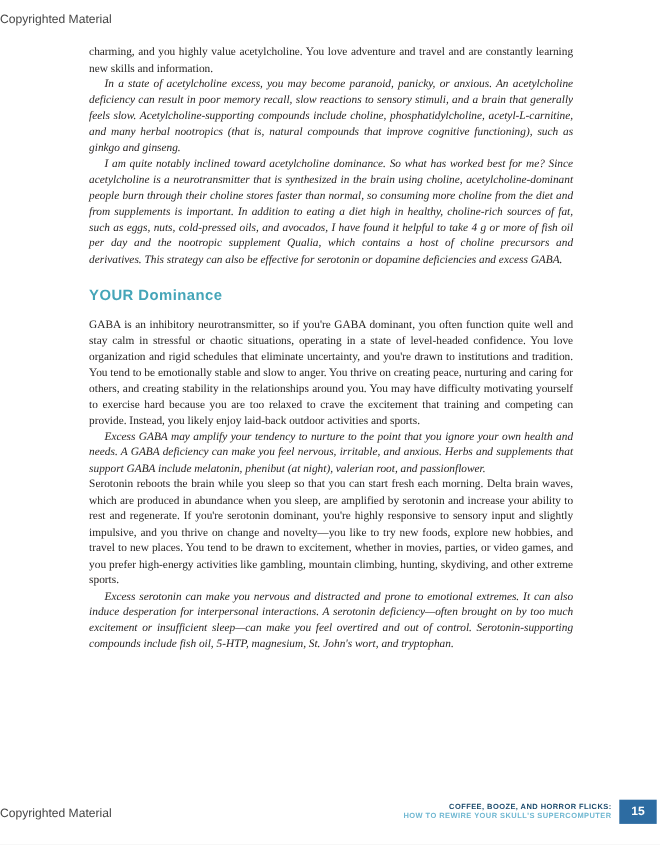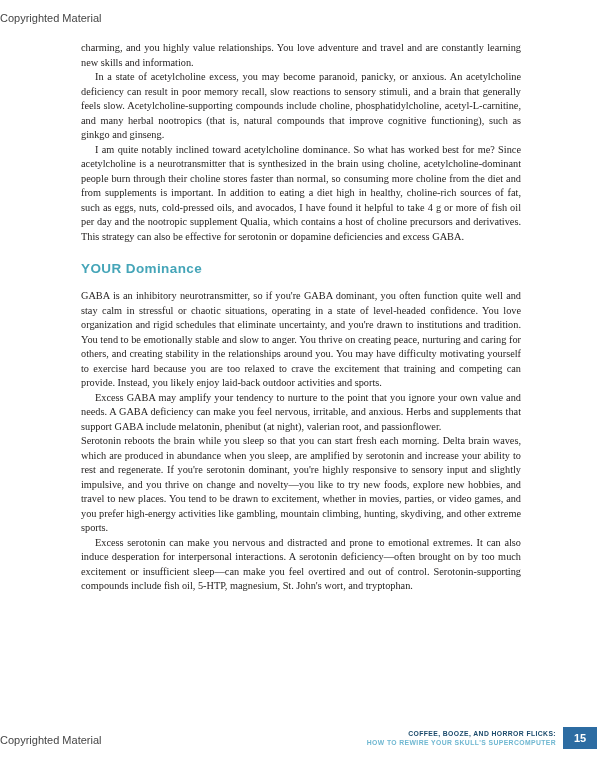--- a/index.html
+++ b/index.html
@@ -29,21 +29,21 @@
     top: 41px;
     left: 81px;
     width: 440px;
   }
   .para {
     margin: 0;
     font-size: 10.3px;
     line-height: 14.5px;
     text-align: justify;
   }
-  .para.indent { text-indent: 14px; }
+  .para.indent { text-indent: 14px; font-style: italic; }
   h2.heading {
     margin: 17px 0 13px 0;
     font-family: "Liberation Sans", sans-serif;
     font-size: 13.5px;
     font-weight: bold;
     letter-spacing: 0.4px;
     color: var(--heading, #45a5b8);
   }
   .running-title {
     position: absolute;
@@ -83,28 +83,28 @@
   }
 </style>
 </head>
 <body>
 
 <div class="page">
 
   <div class="copyright top">Copyrighted Material</div>
 
   <div class="content">
-    <p class="para">charming, and you highly value relationships. You love adventure and travel and are constantly learning new skills and information.</p>
+    <p class="para">charming, and you highly value acetylcholine. You love adventure and travel and are constantly learning new skills and information.</p>
     <p class="para indent">In a state of acetylcholine excess, you may become paranoid, panicky, or anxious. An acetylcholine deficiency can result in poor memory recall, slow reactions to sensory stimuli, and a brain that generally feels slow. Acetylcholine-supporting compounds include choline, phosphatidylcholine, acetyl-L-carnitine, and many herbal nootropics (that is, natural compounds that improve cognitive functioning), such as ginkgo and ginseng.</p>
     <p class="para indent">I am quite notably inclined toward acetylcholine dominance. So what has worked best for me? Since acetylcholine is a neurotransmitter that is synthesized in the brain using choline, acetylcholine-dominant people burn through their choline stores faster than normal, so consuming more choline from the diet and from supplements is important. In addition to eating a diet high in healthy, choline-rich sources of fat, such as eggs, nuts, cold-pressed oils, and avocados, I have found it helpful to take 4 g or more of fish oil per day and the nootropic supplement Qualia, which contains a host of choline precursors and derivatives. This strategy can also be effective for serotonin or dopamine deficiencies and excess GABA.</p>
 
     <h2 class="heading">YOUR Dominance</h2>
 
     <p class="para">GABA is an inhibitory neurotransmitter, so if you're GABA dominant, you often function quite well and stay calm in stressful or chaotic situations, operating in a state of level-headed confidence. You love organization and rigid schedules that eliminate uncertainty, and you're drawn to institutions and tradition. You tend to be emotionally stable and slow to anger. You thrive on creating peace, nurturing and caring for others, and creating stability in the relationships around you. You may have difficulty motivating yourself to exercise hard because you are too relaxed to crave the excitement that training and competing can provide. Instead, you likely enjoy laid-back outdoor activities and sports.</p>
-    <p class="para indent">Excess GABA may amplify your tendency to nurture to the point that you ignore your own value and needs. A GABA deficiency can make you feel nervous, irritable, and anxious. Herbs and supplements that support GABA include melatonin, phenibut (at night), valerian root, and passionflower.</p>
+    <p class="para indent">Excess GABA may amplify your tendency to nurture to the point that you ignore your own health and needs. A GABA deficiency can make you feel nervous, irritable, and anxious. Herbs and supplements that support GABA include melatonin, phenibut (at night), valerian root, and passionflower.</p>
 
 
     <p class="para">Serotonin reboots the brain while you sleep so that you can start fresh each morning. Delta brain waves, which are produced in abundance when you sleep, are amplified by serotonin and increase your ability to rest and regenerate. If you're serotonin dominant, you're highly responsive to sensory input and slightly impulsive, and you thrive on change and novelty—you like to try new foods, explore new hobbies, and travel to new places. You tend to be drawn to excitement, whether in movies, parties, or video games, and you prefer high-energy activities like gambling, mountain climbing, hunting, skydiving, and other extreme sports.</p>
     <p class="para indent">Excess serotonin can make you nervous and distracted and prone to emotional extremes. It can also induce desperation for interpersonal interactions. A serotonin deficiency—often brought on by too much excitement or insufficient sleep—can make you feel overtired and out of control. Serotonin-supporting compounds include fish oil, 5-HTP, magnesium, St. John's wort, and tryptophan.</p>
   </div>
 
   <div class="copyright bottom">Copyrighted Material</div>
 
   <div class="running-title">
     <div class="rt-line1">COFFEE, BOOZE, AND HORROR FLICKS:</div>

